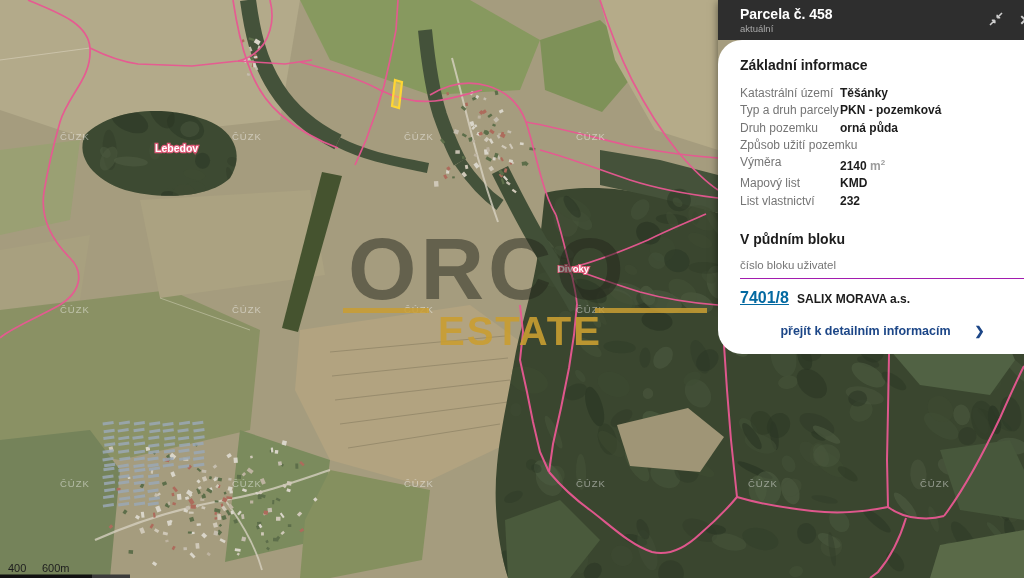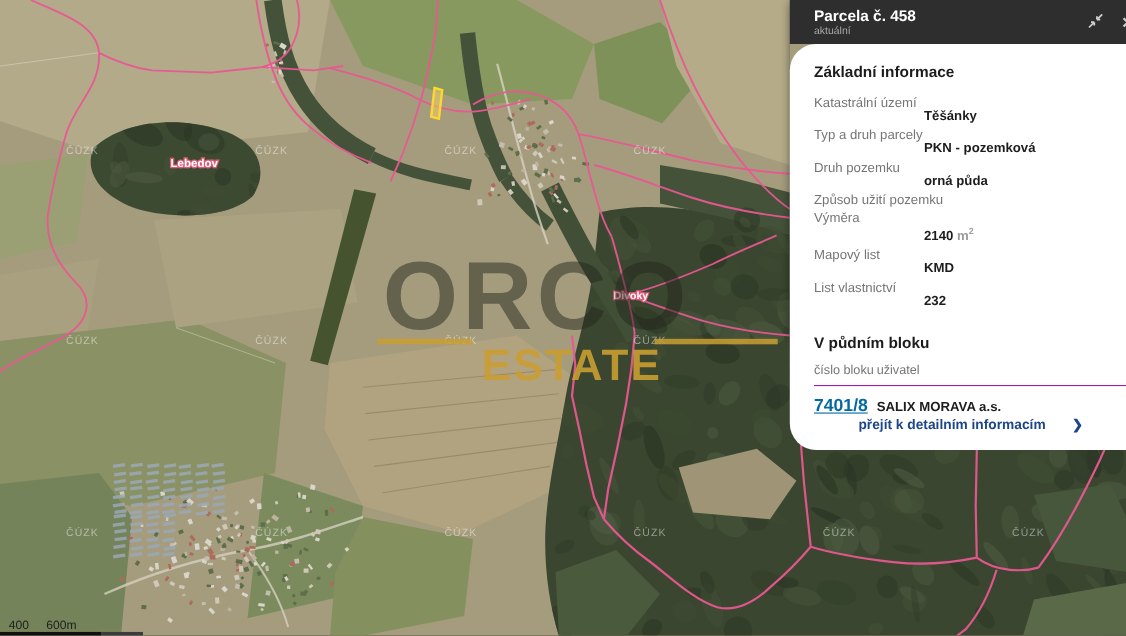--- a/index.html
+++ b/index.html
@@ -13,31 +13,31 @@
                 align-items:center;padding:0 16px 0 22px;flex:none;}
   .ph-text{flex:1;min-width:0;}
   .ph-title{font-size:14px;font-weight:bold;line-height:1.1;margin-top:1px;}
   .ph-sub{font-size:9.5px;color:#a9a9a9;margin-top:1px;}
   .ph-icons{display:flex;gap:16px;align-items:center;}
   .icon-btn{color:#cfcfcf;cursor:pointer;line-height:1;font-size:14px;font-weight:bold;}
   .panel-body{flex:1;background:#fff;padding:17px 22px 16px;position:relative;border-radius:24px;}
   .panel-body h3{font-size:14px;color:#1c1c1c;margin:0 0 12px;font-weight:bold;}
   .info-row{display:flex;font-size:12px;line-height:17.3px;}
   .info-label{width:100px;flex:none;color:#757575;white-space:nowrap;}
-  .info-value{color:#1c1c1c;font-weight:bold;white-space:nowrap;margin-top:12px;}
+  .info-value{color:#1c1c1c;font-weight:bold;white-space:nowrap;}
   .unit{color:#9b9b9b;font-weight:bold;}
   .unit sup{font-size:8px;}
   .section2{margin-top:21px;}
   .tbl-head{display:flex;font-size:11.5px;color:#757575;padding-bottom:7px;
             border-bottom:1px solid #a21caf;}
   .col1{width:57px;flex:none;}
   .tbl-row{display:flex;font-size:12px;padding-top:10px;align-items:baseline;}
   .link-block{color:#0369a1;font-weight:bold;text-decoration:underline;cursor:pointer;font-size:16px;margin-top:40px;}
   .row-user{font-weight:bold;color:#1c1c1c;}
-  .detail-link{display:flex;justify-content:center;align-items:center;
+  .detail-link{margin-top:17px;display:flex;justify-content:center;align-items:center;
                gap:24px;color:#1c4687;font-weight:bold;font-size:12.5px;cursor:pointer;}
   .detail-link .chev{font-size:12px;}
 </style>
 </head>
 <body>
 
 <div class="stage">
 
 <svg class="map-svg" width="1024" height="578" viewBox="0 0 1024 578">
   <defs>

